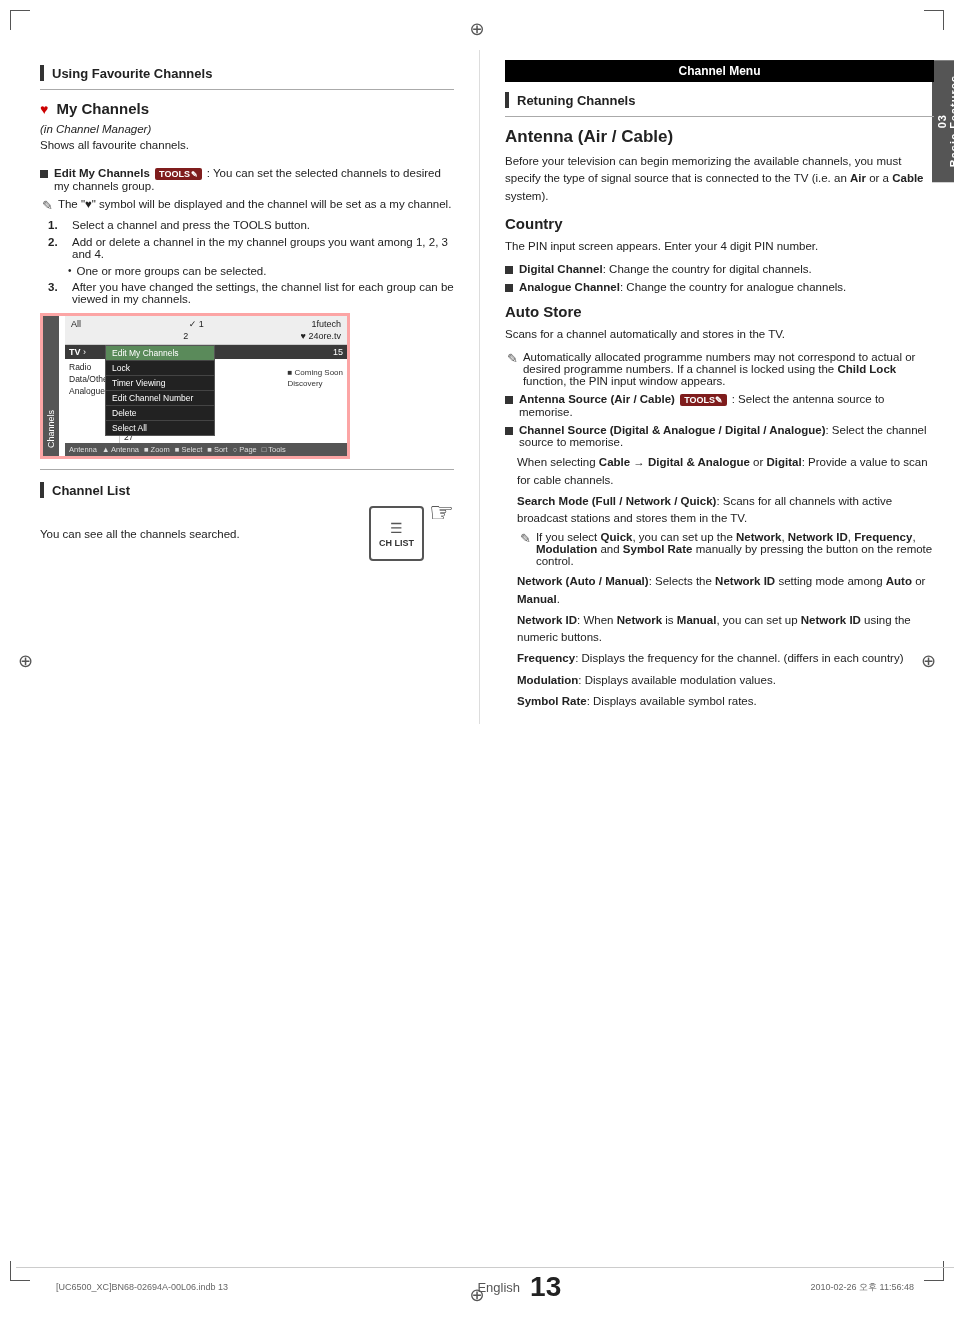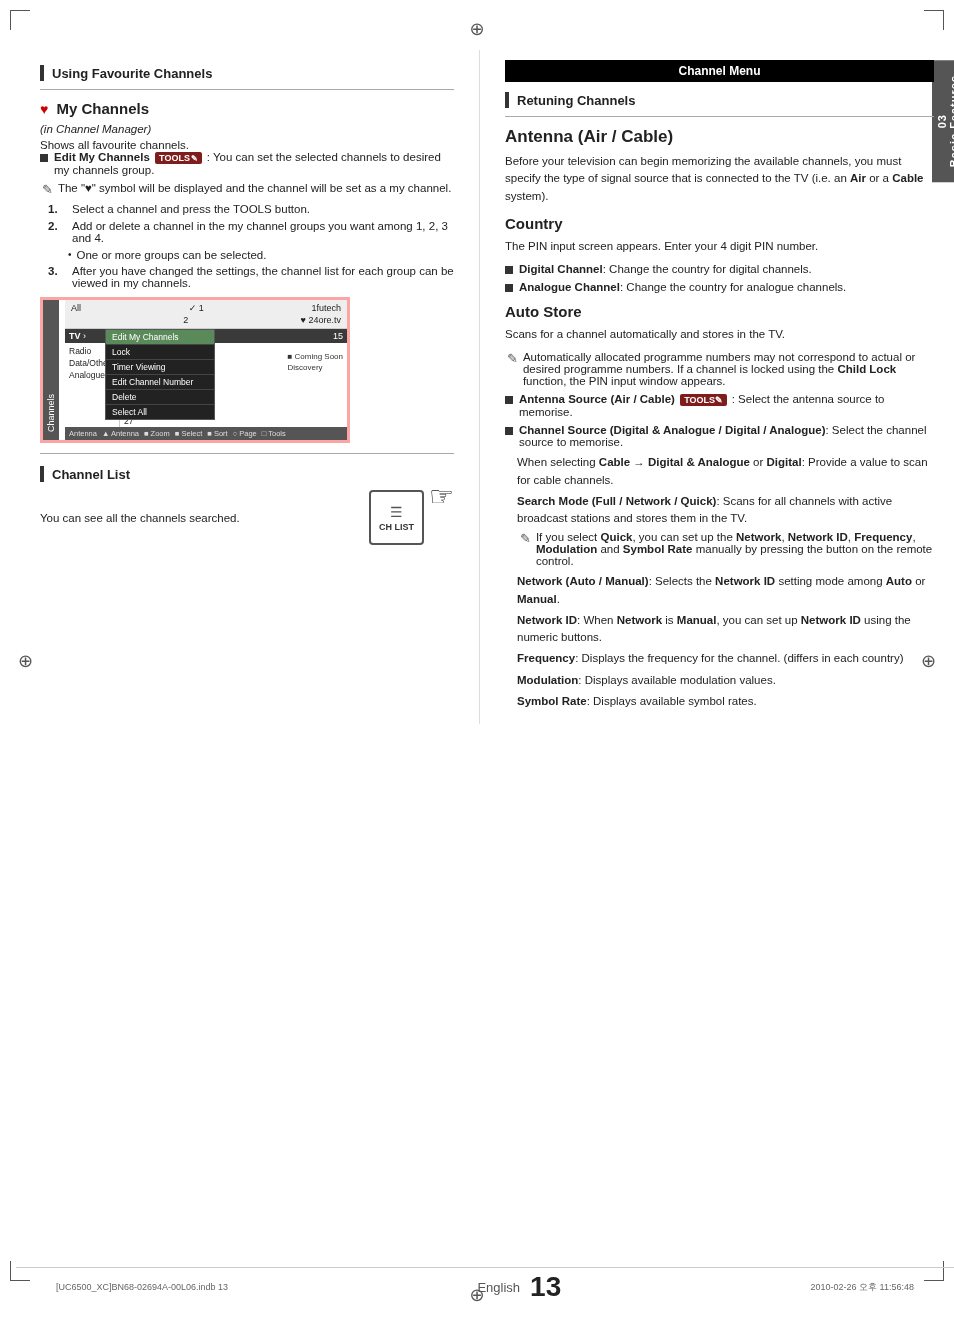--- a/index.html
+++ b/index.html
@@ -120,21 +120,21 @@
     
     .in-manager {
       font-style: italic;
       font-size: 11.5px;
       margin-bottom: 4px;
       color: #222;
     }
 
     .shows-all {
       font-size: 11.5px;
-      margin-bottom: 0;
+      margin-bottom: 16px;
     }
 
     
     .bullet-item {
       display: flex;
       align-items: flex-start;
       margin-bottom: 6px;
       font-size: 11.5px;
     }
 

